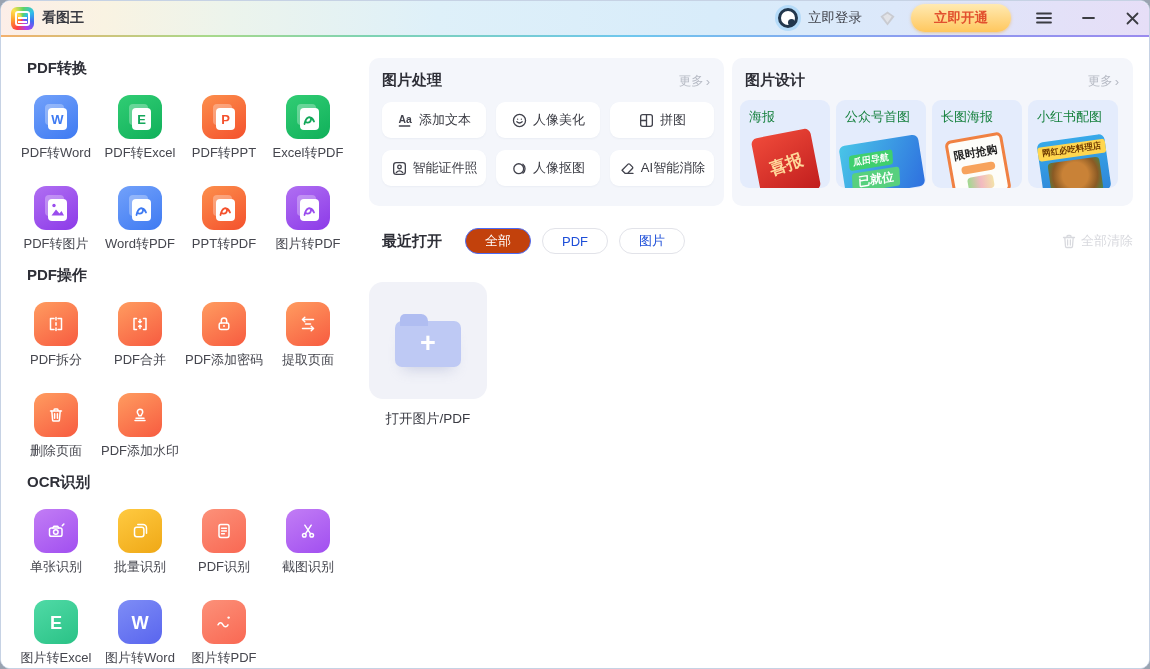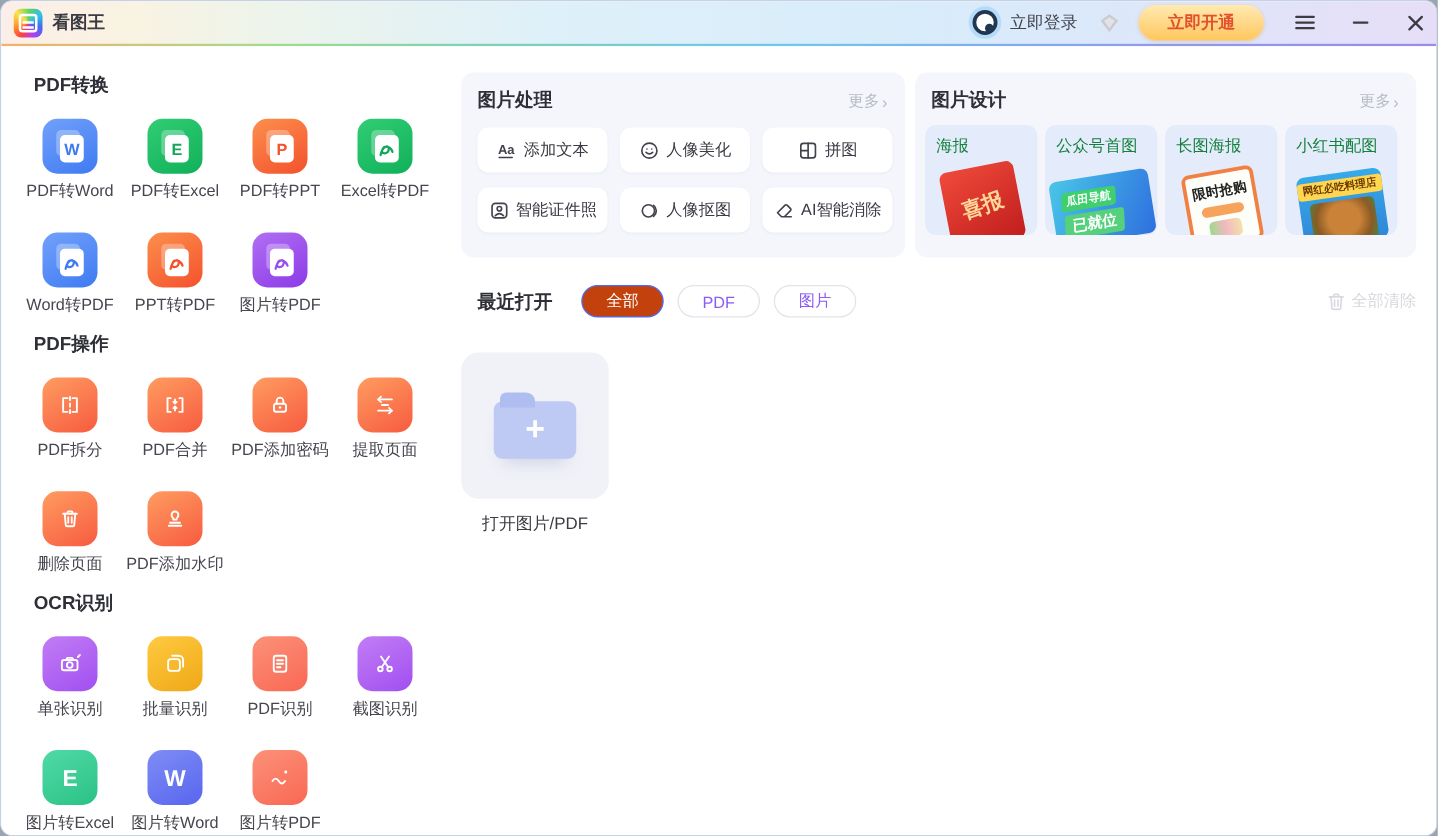--- a/index.html
+++ b/index.html
@@ -70,21 +70,21 @@
   .thumb-long .veg{width:26px;height:14px;border-radius:4px;background:linear-gradient(90deg,#9fd98e,#f2b9c0,#f3e2a9);}
   .thumb-xhs{left:12px;top:38px;width:68px;height:56px;transform:rotate(-8deg);
     background:linear-gradient(180deg,#37a9e9,#2f86d8);display:flex;flex-direction:column;align-items:center;padding-top:5px;gap:3px;}
   .thumb-xhs .banner{background:#ffd64f;color:#6e3a00;font-size:8.5px;font-weight:bold;padding:1px 4px;border-radius:3px;white-space:nowrap;}
   .thumb-xhs .food{width:52px;height:34px;border-radius:4px;background:radial-gradient(circle at 50% 45%,#c98237 0 40%,#8a5a24 70%,#3f8e4f 100%);}
   
   .recent-row{display:flex;align-items:center;margin:22px 16px 0 0;}
   .recent-title{font-size:15px;font-weight:bold;color:#2e2f37;margin-left:13px;}
   .tabs{display:flex;gap:11px;margin-left:23px;}
   .tab-pill{height:26px;padding:0 19px;border-radius:14px;font-size:13px;display:flex;align-items:center;cursor:pointer;
-    background:#fff;border:1px solid #e2e3e9;color:#8b5cf6;}
+    background:#fff;border:1px solid #e2e3e9;color:#1d4ed8;}
   .tab-pill.active{background:#c2410c;border-color:#4c6cf5;color:#fff;}
   .clear-btn{margin-left:auto;display:flex;align-items:center;gap:5px;font-size:13px;color:#d8d9de;cursor:pointer;}
   
   .open-card{width:118px;height:117px;border-radius:14px;background:#f1f2f8;margin-top:28px;cursor:pointer;
     display:flex;align-items:center;justify-content:center;}
   .folder{width:66px;height:46px;background:#bec9f4;border-radius:7px;position:relative;margin-top:6px;
     box-shadow:0 10px 14px -8px rgba(150,160,200,.45);}
   .folder::before{content:"";position:absolute;top:-7px;left:5px;width:28px;height:12px;background:#b0bdf1;border-radius:5px 7px 0 0;}
   .folder .plus{position:absolute;inset:0;display:flex;align-items:center;justify-content:center;color:#fff;font-size:27px;font-weight:bold;line-height:1;}
   .open-label{width:118px;text-align:center;font-size:13.5px;color:#3a3b43;margin-top:11px;}
@@ -164,20 +164,31 @@
             <div class="side-icon" style="background: linear-gradient(150deg, rgb(49, 205, 116), rgb(16, 176, 90));">
               <svg width="44" height="44" viewBox="0 0 44 44">
       <rect x="11" y="9" width="19" height="21" rx="4" fill="rgba(255,255,255,.3)"></rect>
       <rect x="14" y="13" width="19" height="22" rx="4" fill="#fff"></rect>
       <path d="M18.5 29 C20 21.5 25.5 20.5 25 24.5 C24.5 28.5 18 29 20 24.5 C21.5 21 26.5 22 28 26.5" stroke="#14a75a" stroke-width="1.8" fill="none" stroke-linecap="round"></path>
               </svg>
             </div>
             <div class="side-label">Excel转PDF</div>
           </div>
           <div class="side-item">
+            <div class="side-icon" style="background: linear-gradient(150deg, rgb(176, 111, 242), rgb(140, 58, 232));">
+              <svg width="44" height="44" viewBox="0 0 44 44">
+      <rect x="11" y="9" width="19" height="21" rx="4" fill="rgba(255,255,255,.3)"></rect>
+      <rect x="14" y="13" width="19" height="22" rx="4" fill="#fff"></rect>
+      <circle cx="20" cy="19.5" r="1.7" fill="#9a4dee"></circle>
+      <path d="M17.5 29.5 l4.5-6 3.5 4 2-2.5 2.5 4.5 z" fill="#9a4dee"></path>
+              </svg>
+            </div>
+            <div class="side-label">PDF转图片</div>
+          </div>
+          <div class="side-item">
             <div class="side-icon" style="background: linear-gradient(150deg, rgb(114, 161, 250), rgb(62, 122, 242));">
               <svg width="44" height="44" viewBox="0 0 44 44">
       <rect x="11" y="9" width="19" height="21" rx="4" fill="rgba(255,255,255,.3)"></rect>
       <rect x="14" y="13" width="19" height="22" rx="4" fill="#fff"></rect>
       <path d="M18.5 29 C20 21.5 25.5 20.5 25 24.5 C24.5 28.5 18 29 20 24.5 C21.5 21 26.5 22 28 26.5" stroke="#3e7af2" stroke-width="1.8" fill="none" stroke-linecap="round"></path>
               </svg>
             </div>
             <div class="side-label">Word转PDF</div>
           </div>
           <div class="side-item">

